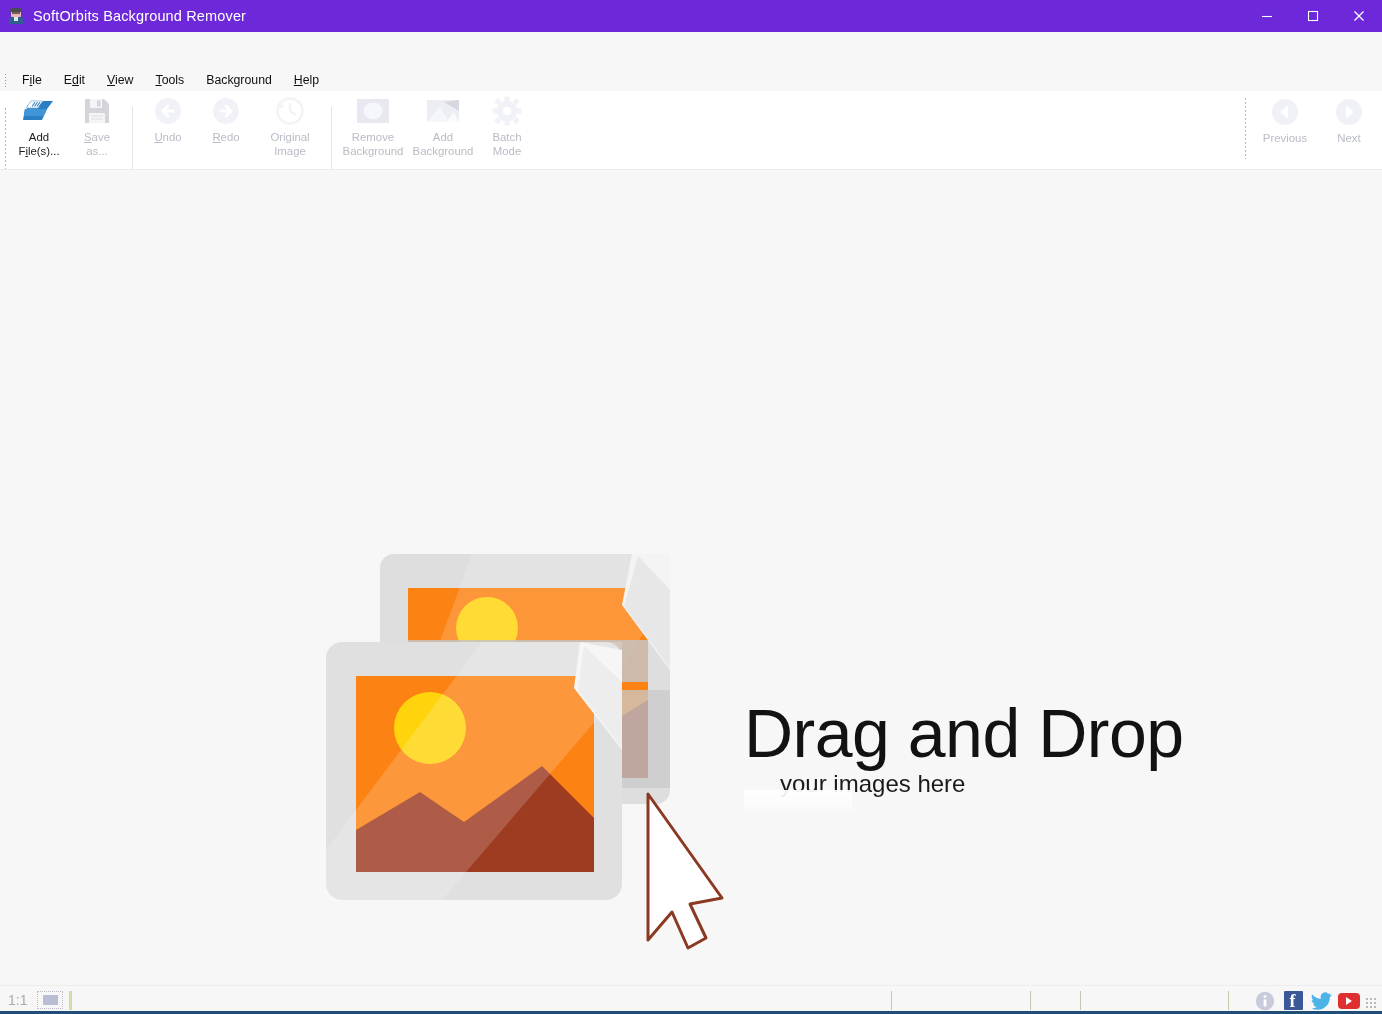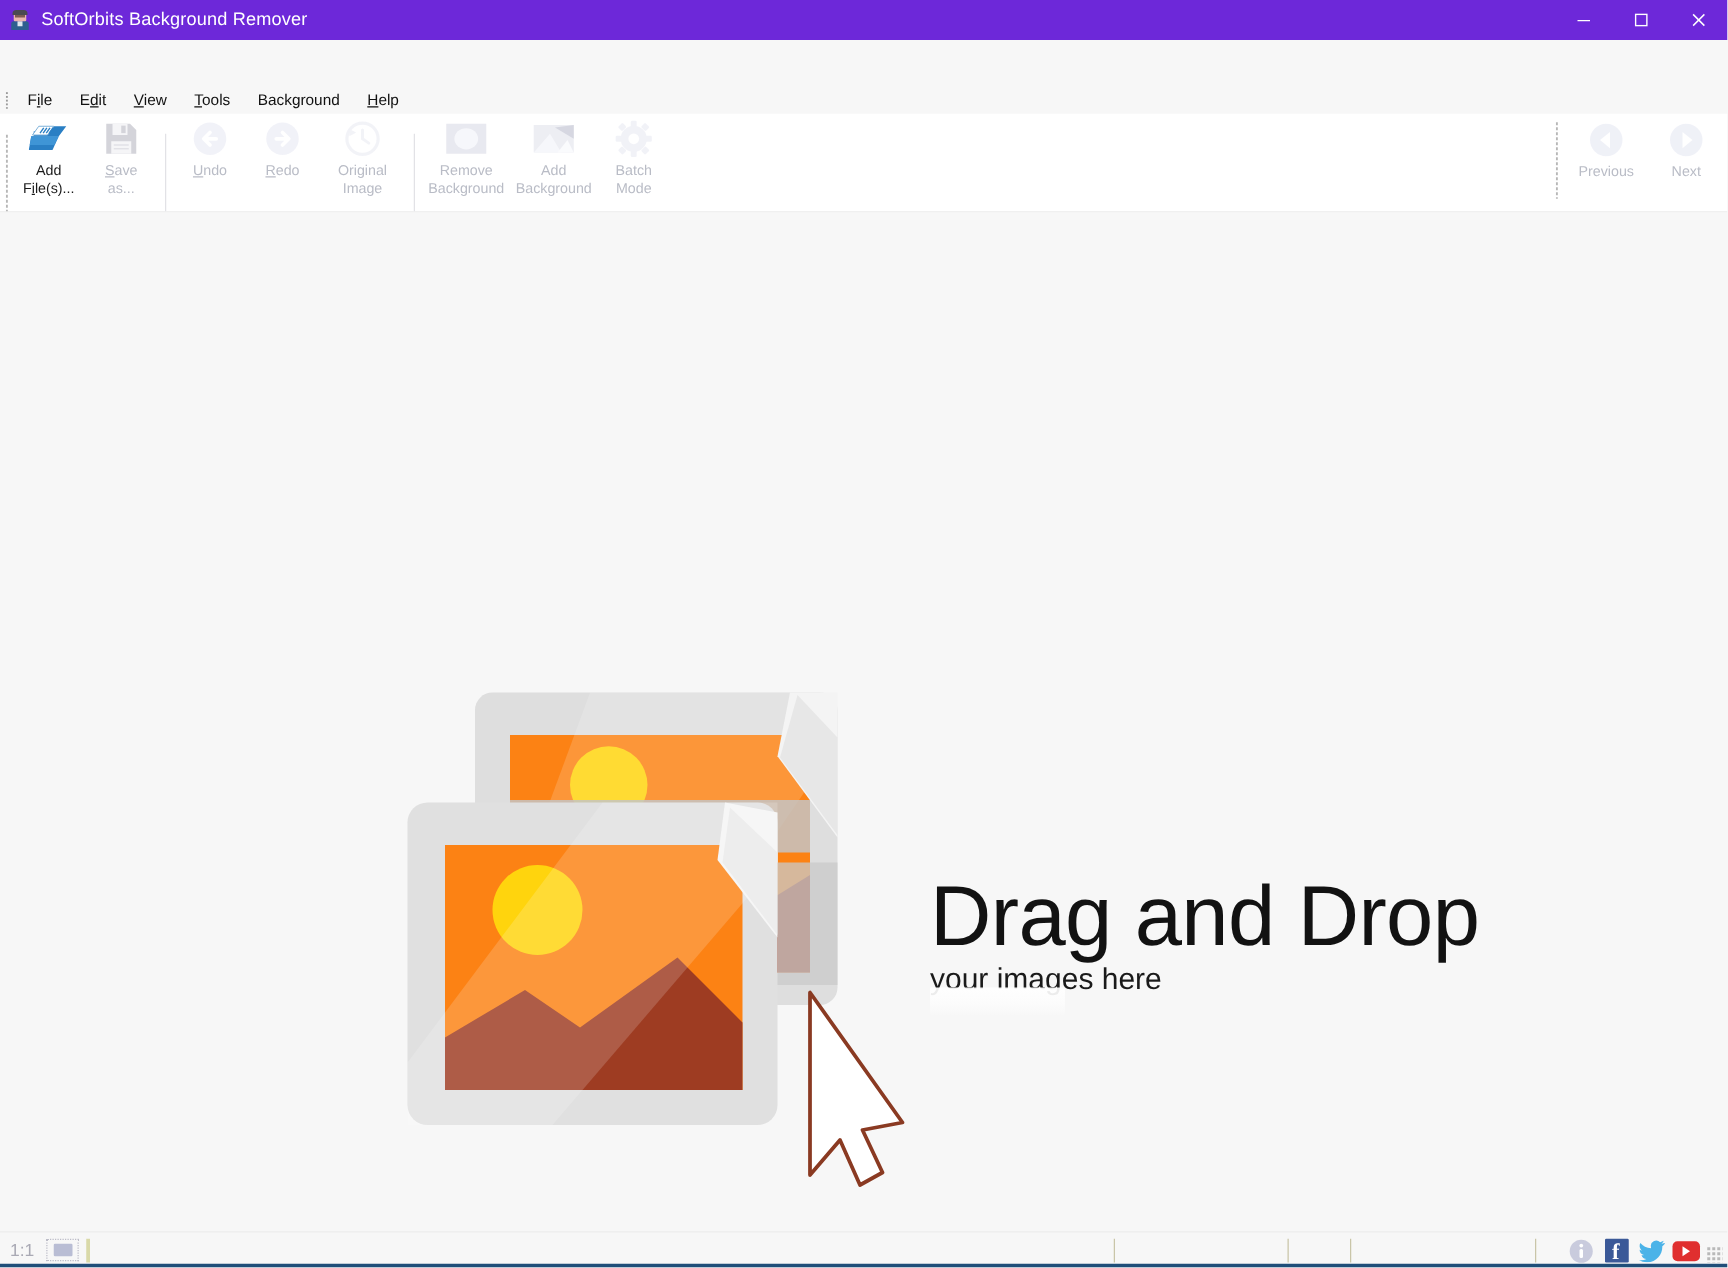--- a/index.html
+++ b/index.html
@@ -185,21 +185,21 @@
   .illus svg { display: block; }
 
   .drop-text { margin-left: 12px; position: relative; }
   .dd-title {
     font-size: 68px; font-weight: 300; color: #121212;
     letter-spacing: -0.5px; line-height: 62px;
     white-space: nowrap;
   }
   .dd-sub {
     font-size: 24px; font-weight: 300; color: #1a1a1a;
-    margin-top: 6px; white-space: nowrap;
+    margin-top: 6px; white-space: nowrap; margin-left: 36px;
   }
   .addfile-btn {
     margin-top: 20px;
     width: 240px; height: 50px;
     background: #f2f2f2;
     border: 1px solid #bdbdbd;
     display: flex; align-items: center;
     position: relative;
     user-select: none;
   }

